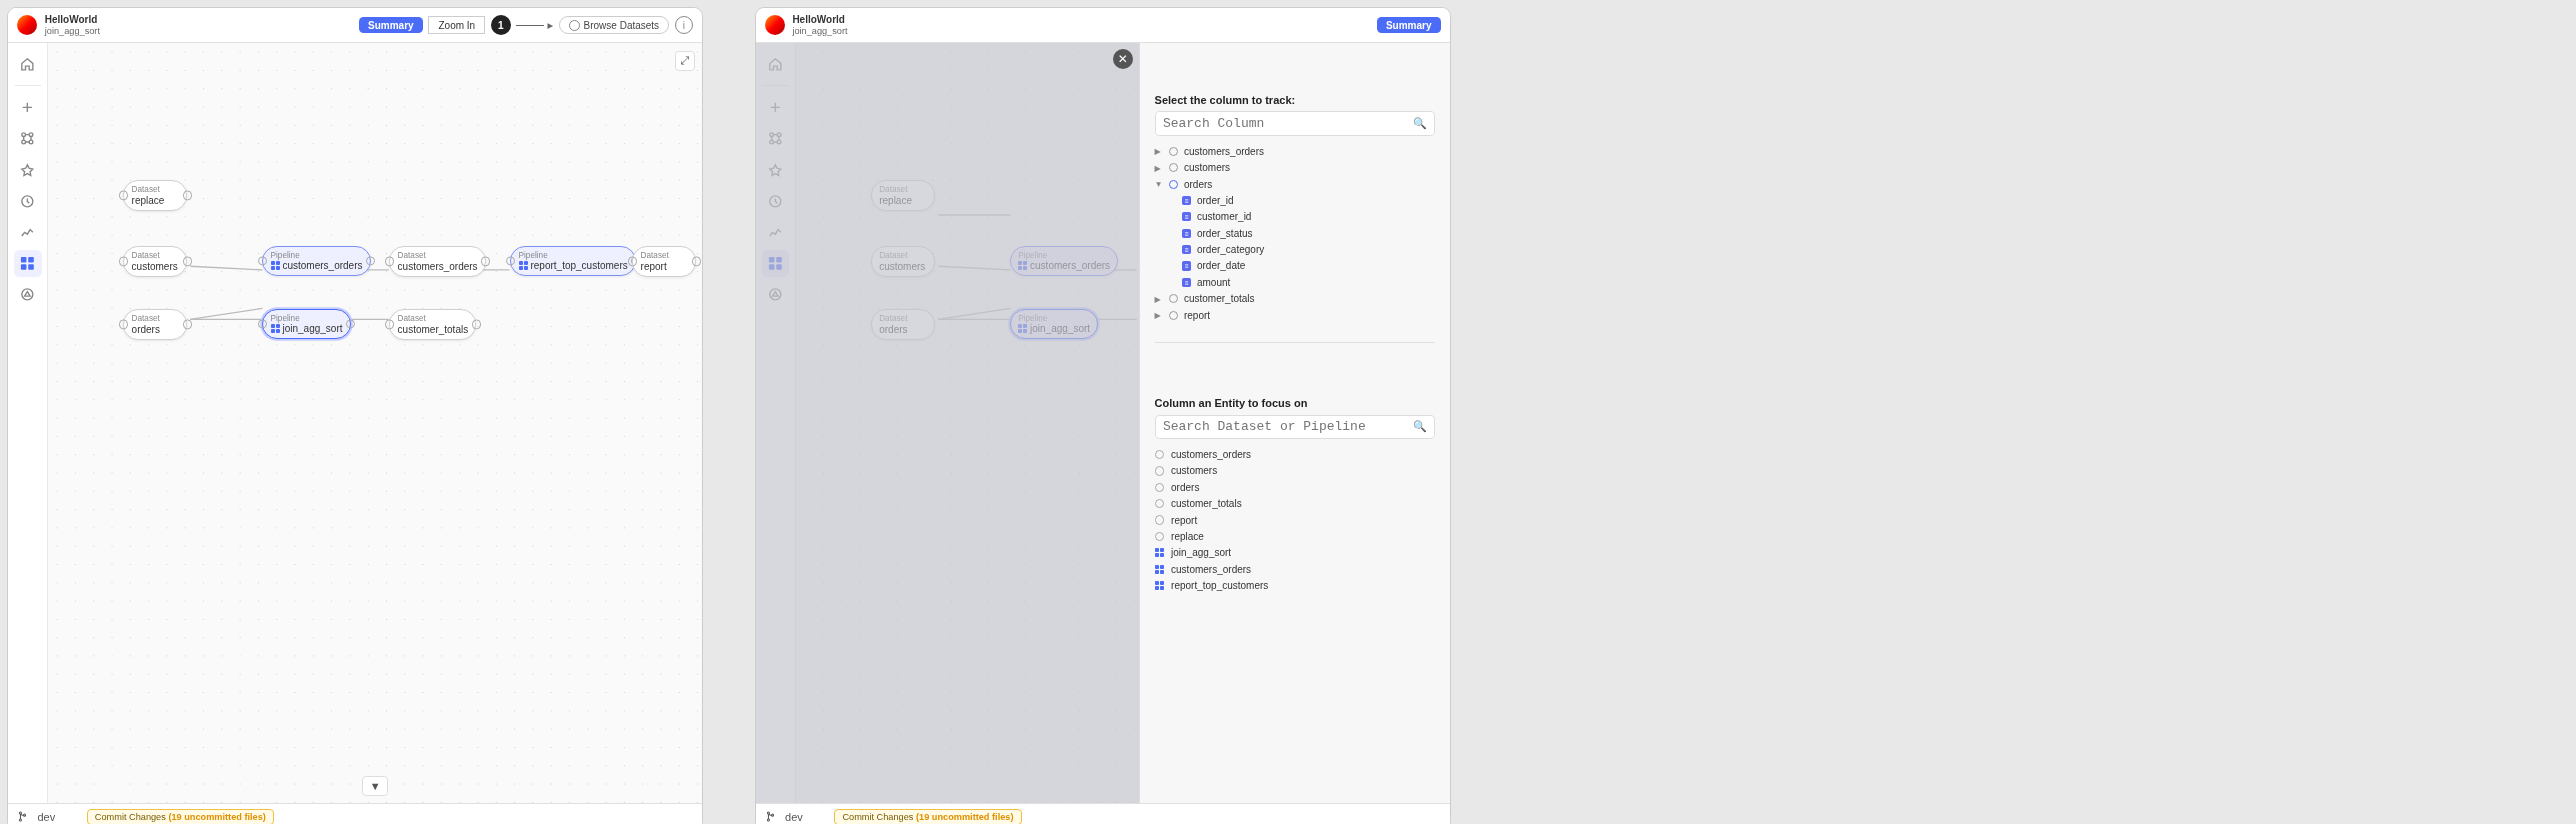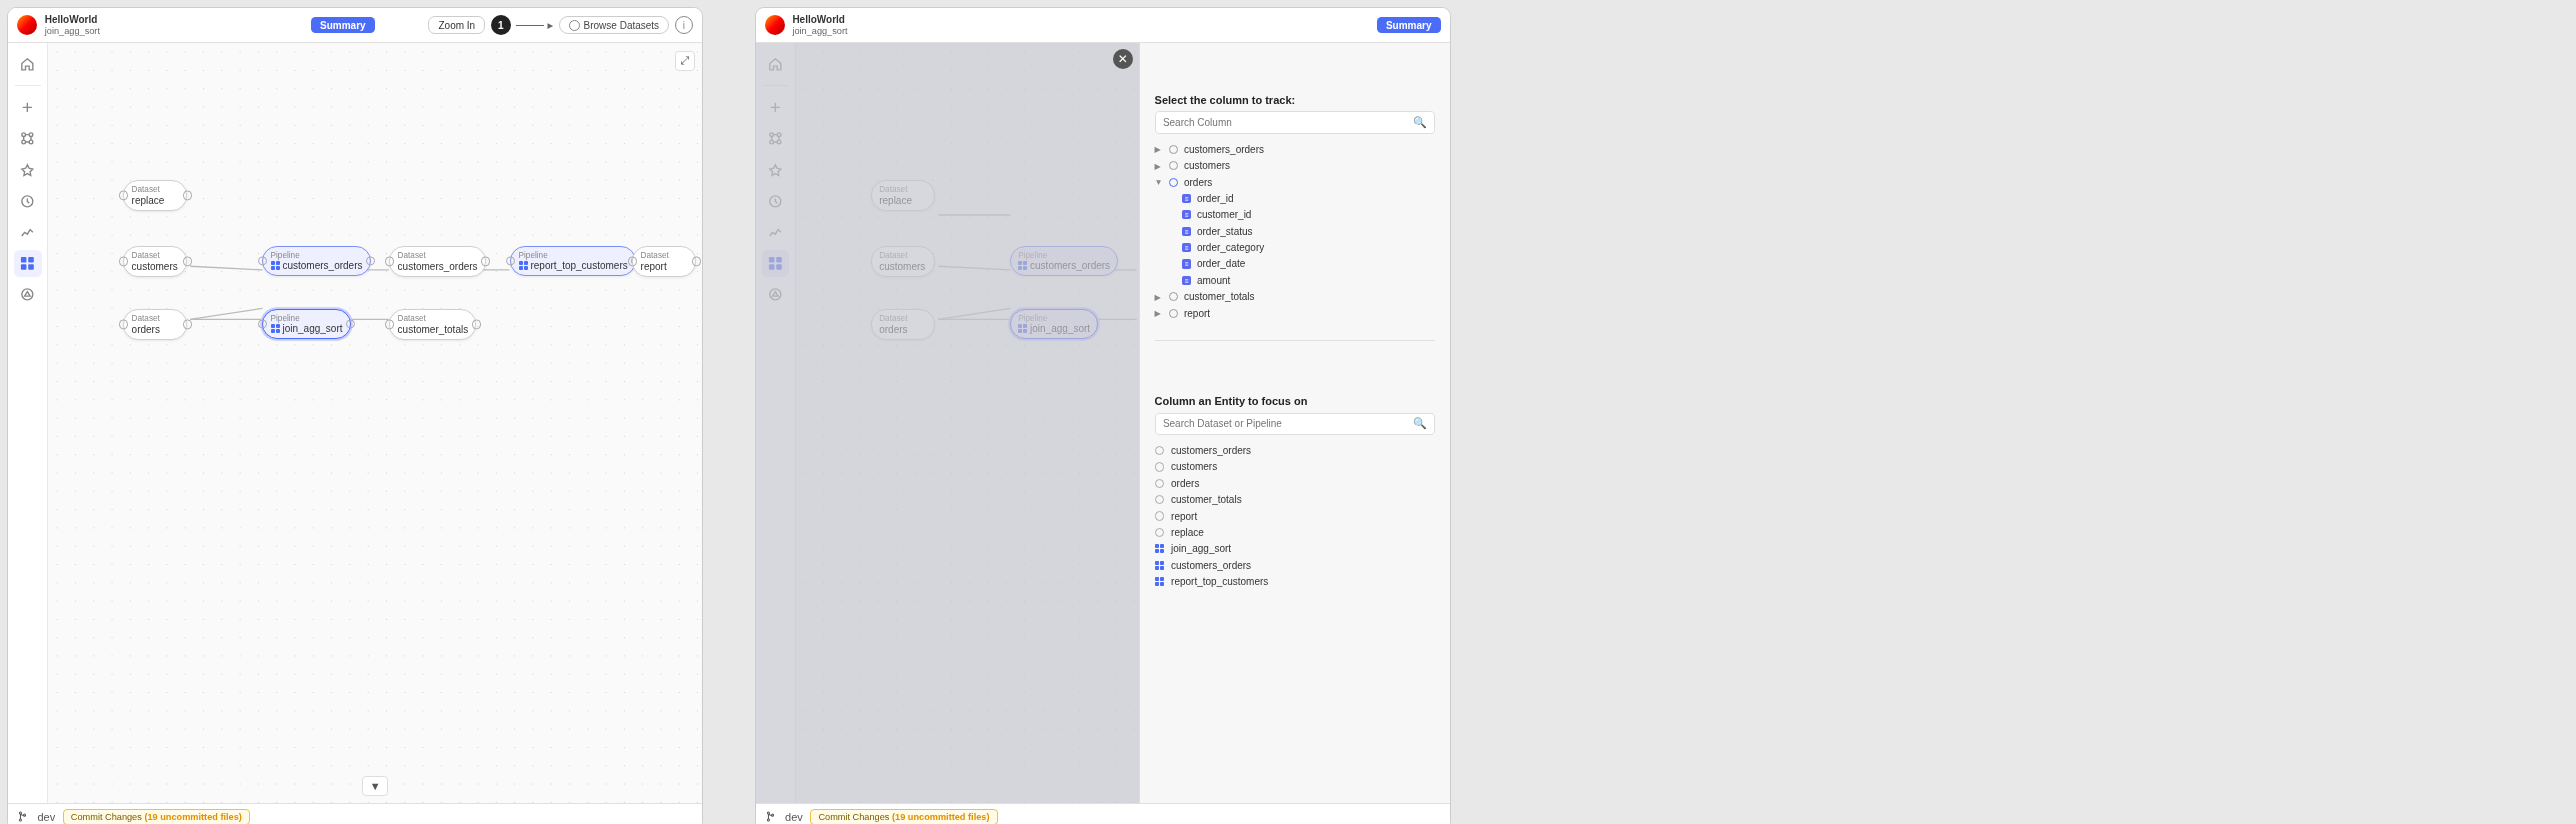--- a/index.html
+++ b/index.html
@@ -66,25 +66,24 @@
       border-radius: 4.6px;
       padding: 2.7px 9.2px;
       font-size: 10px;
       cursor: pointer;
       font-weight: 700;
     }
     .btn-zoom {
       background: #fff;
       color: #333;
       border: 0.9px solid #ccc;
-      border-radius: 7px;
+      border-radius: 0;
       padding: 2.7px 9.2px;
       font-size: 10px;
       cursor: pointer;
-      margin-left: 48px;
     }
     .step-badge {
       width: 20px; height: 20px;
       background: #222;
       border-radius: 50%;
       color: #fff;
       font-size: 10px;
       font-weight: 700;
       display: flex; align-items: center; justify-content: center;
     }
@@ -267,20 +266,21 @@
     }
     .footer-branch svg { width: 11px; height: 11px; }
     .footer-commit {
       background: #fffbe6;
       border: 0.9px solid #f0c040;
       border-radius: 4px;
       padding: 1.8px 7.3px;
       font-size: 9.2px;
       color: #7a5a00;
       cursor: pointer;
+      margin-left: 24px;
     }
     .footer-commit span.count {
       color: #e09000;
       font-weight: 600;
     }
 
     
     .mid-gap {
       width: 37px;
       display: flex;
@@ -344,22 +344,22 @@
       align-items: center;
       background: #fff;
       border: 0.9px solid #ddd;
       border-radius: 4.6px;
       padding: 3.7px 7.3px;
       gap: 5.5px;
       margin-bottom: 7.3px;
     }
     .modal-search input {
       border: none; outline: none;
-      font-size: 10px; color: #888;
-      flex: 1; background: transparent;
+      font-size: 13px; color: #888;
+      flex: 1; background: transparent; font-family: Liberation Mono, monospace;
     }
     .modal-search .search-icon {
       color: #aaa; font-size: 11px;
     }
 
     
     .tree-item {
       display: flex;
       align-items: center;
       gap: 5.5px;

